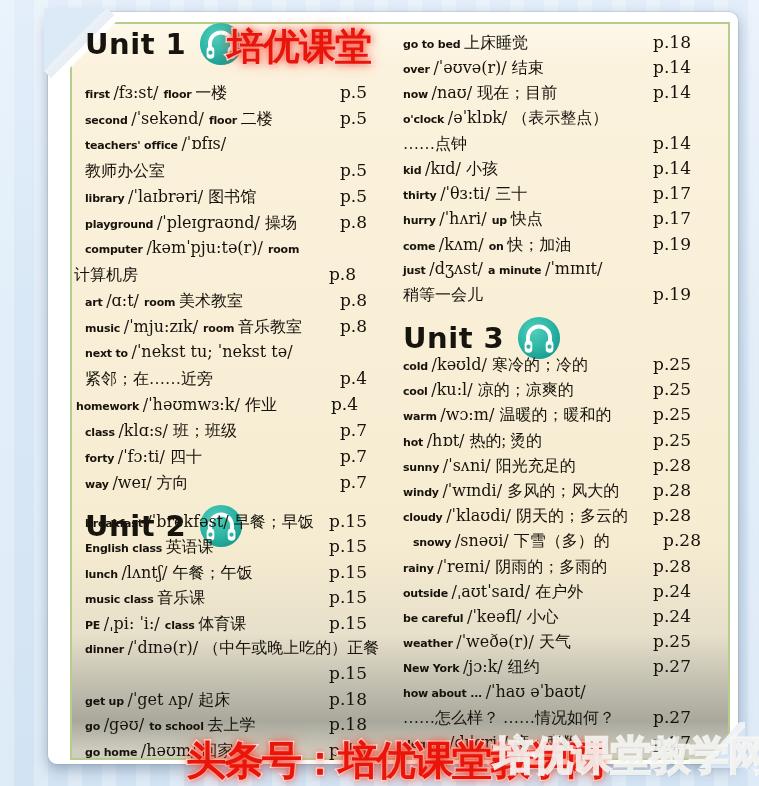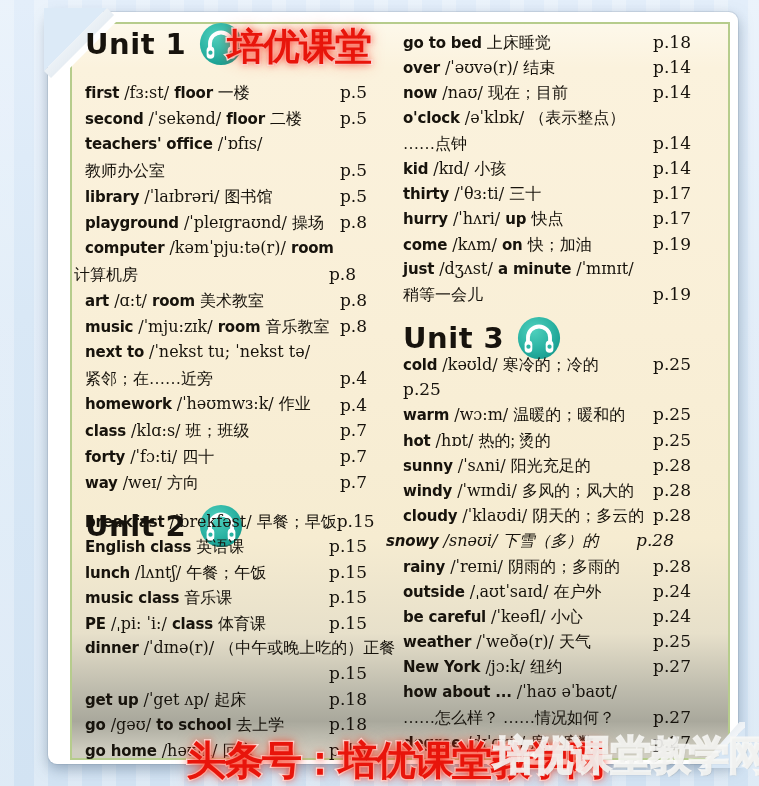--- a/index.html
+++ b/index.html
@@ -39,21 +39,21 @@
   .fold-br{left:699px;top:722px;width:46px;height:46px;}
   .fold-br .cut{background:#d7e6f4;clip-path:polygon(100% 12%,100% 100%,12% 100%);}
   .fold-br .flap{
     background:linear-gradient(315deg,#ffffff 20%,#e9eef3 60%,#b6c4d1 100%);
     clip-path:polygon(100% 0,100% 12%,12% 100%,0 100%,88% 0);
   }
 
   
   .row{position:absolute;display:flex;justify-content:space-between;align-items:baseline;}
   .row-text{white-space:pre;color:#17130c;}
-  .seg-w{font-family:"DejaVu Sans",sans-serif;font-weight:700;font-size:15px;letter-spacing:-.2px;}
+  .seg-w{font-family:"DejaVu Sans",sans-serif;font-weight:700;font-size:11px;letter-spacing:-.2px;}
   .seg-p{font-family:"DejaVu Serif",serif;font-size:16px;font-weight:400;}
   .seg-z{font-family:"Liberation Serif","DejaVu Serif",serif;font-size:16px;}
   .pg{font-family:"DejaVu Serif",serif;font-size:17px;color:#16120c;flex:0 0 auto;}
 
   .unit-head{position:absolute;display:flex;align-items:center;gap:12px;height:52px;}
   .unit-label{font-family:"DejaVu Sans",sans-serif;font-weight:700;font-size:29px;color:#17130d;letter-spacing:.5px;}
   .hp-icon{width:46px;height:46px;flex:0 0 auto;}
 
   
   .brand-top{
@@ -152,21 +152,21 @@
         <span class="row-text"><span class="seg-w">music </span><span class="seg-p">/ˈmju:zɪk/ </span><span class="seg-w">room </span><span class="seg-z">音乐教室</span></span>
         <span class="pg">p.8</span>
       </div>
       <div class="row" style="left: 85px; top: 342px; width: 282px;">
         <span class="row-text"><span class="seg-w">next to </span><span class="seg-p">/ˈnekst tu; ˈnekst tə/</span></span>
       </div>
       <div class="row" style="left: 85px; top: 368px; width: 282px;">
         <span class="row-text"><span class="seg-z">紧邻；在……近旁</span></span>
         <span class="pg">p.4</span>
       </div>
-      <div class="row" style="left: 85px; top: 394px; width: 282px; align-items: flex-end;">
+      <div class="row" style="left: 76px; top: 394px; width: 282px;">
         <span class="row-text"><span class="seg-w">homework </span><span class="seg-p">/ˈhəʊmwɜ:k/ </span><span class="seg-z">作业</span></span>
         <span class="pg">p.4</span>
       </div>
       <div class="row" style="left: 85px; top: 420px; width: 282px;">
         <span class="row-text"><span class="seg-w">class </span><span class="seg-p">/klɑ:s/ </span><span class="seg-z">班；班级</span></span>
         <span class="pg">p.7</span>
       </div>
       <div class="row" style="left: 85px; top: 446px; width: 282px;">
         <span class="row-text"><span class="seg-w">forty </span><span class="seg-p">/ˈfɔ:ti/ </span><span class="seg-z">四十</span></span>
         <span class="pg">p.7</span>
@@ -290,20 +290,21 @@
           <rect x="31" y="26.5" width="8" height="13" rx="4" fill="#ffffff"></rect>
           <circle cx="13" cy="33" r="2.2" fill="#2bb3a3"></circle>
           <circle cx="35" cy="33" r="2.2" fill="#2bb3a3"></circle>
         </svg>
       </div>
       <div class="row" style="left: 403px; top: 354px; width: 288px;">
         <span class="row-text"><span class="seg-w">cold </span><span class="seg-p">/kəʊld/ </span><span class="seg-z">寒冷的；冷的</span></span>
         <span class="pg">p.25</span>
       </div>
       <div class="row" style="left: 403px; top: 379px; width: 288px;">
+        <span class="row-text"><span class="seg-w">cool </span><span class="seg-p">/ku:l/ </span><span class="seg-z">凉的；凉爽的</span></span>
         <span class="pg">p.25</span>
       </div>
       <div class="row" style="left: 403px; top: 404px; width: 288px;">
         <span class="row-text"><span class="seg-w">warm </span><span class="seg-p">/wɔ:m/ </span><span class="seg-z">温暖的；暖和的</span></span>
         <span class="pg">p.25</span>
       </div>
       <div class="row" style="left: 403px; top: 430px; width: 288px;">
         <span class="row-text"><span class="seg-w">hot </span><span class="seg-p">/hɒt/ </span><span class="seg-z">热的; 烫的</span></span>
         <span class="pg">p.25</span>
       </div>
@@ -312,21 +313,21 @@
         <span class="pg">p.28</span>
       </div>
       <div class="row" style="left: 403px; top: 480px; width: 288px;">
         <span class="row-text"><span class="seg-w">windy </span><span class="seg-p">/ˈwɪndi/ </span><span class="seg-z">多风的；风大的</span></span>
         <span class="pg">p.28</span>
       </div>
       <div class="row" style="left: 403px; top: 505px; width: 288px;">
         <span class="row-text"><span class="seg-w">cloudy </span><span class="seg-p">/ˈklaʊdi/ </span><span class="seg-z">阴天的；多云的</span></span>
         <span class="pg">p.28</span>
       </div>
-      <div class="row" style="left: 386px; top: 530px; width: 288px; font-style: italic;">
+      <div class="row" style="left: 413px; top: 530px; width: 288px;">
         <span class="row-text"><span class="seg-w">snowy </span><span class="seg-p">/snəʊi/ </span><span class="seg-z">下雪（多）的</span></span>
         <span class="pg">p.28</span>
       </div>
       <div class="row" style="left: 403px; top: 556px; width: 288px;">
         <span class="row-text"><span class="seg-w">rainy </span><span class="seg-p">/ˈreɪni/ </span><span class="seg-z">阴雨的；多雨的</span></span>
         <span class="pg">p.28</span>
       </div>
       <div class="row" style="left: 403px; top: 581px; width: 288px;">
         <span class="row-text"><span class="seg-w">outside </span><span class="seg-p">/ˌaʊtˈsaɪd/ </span><span class="seg-z">在户外</span></span>
         <span class="pg">p.24</span>

